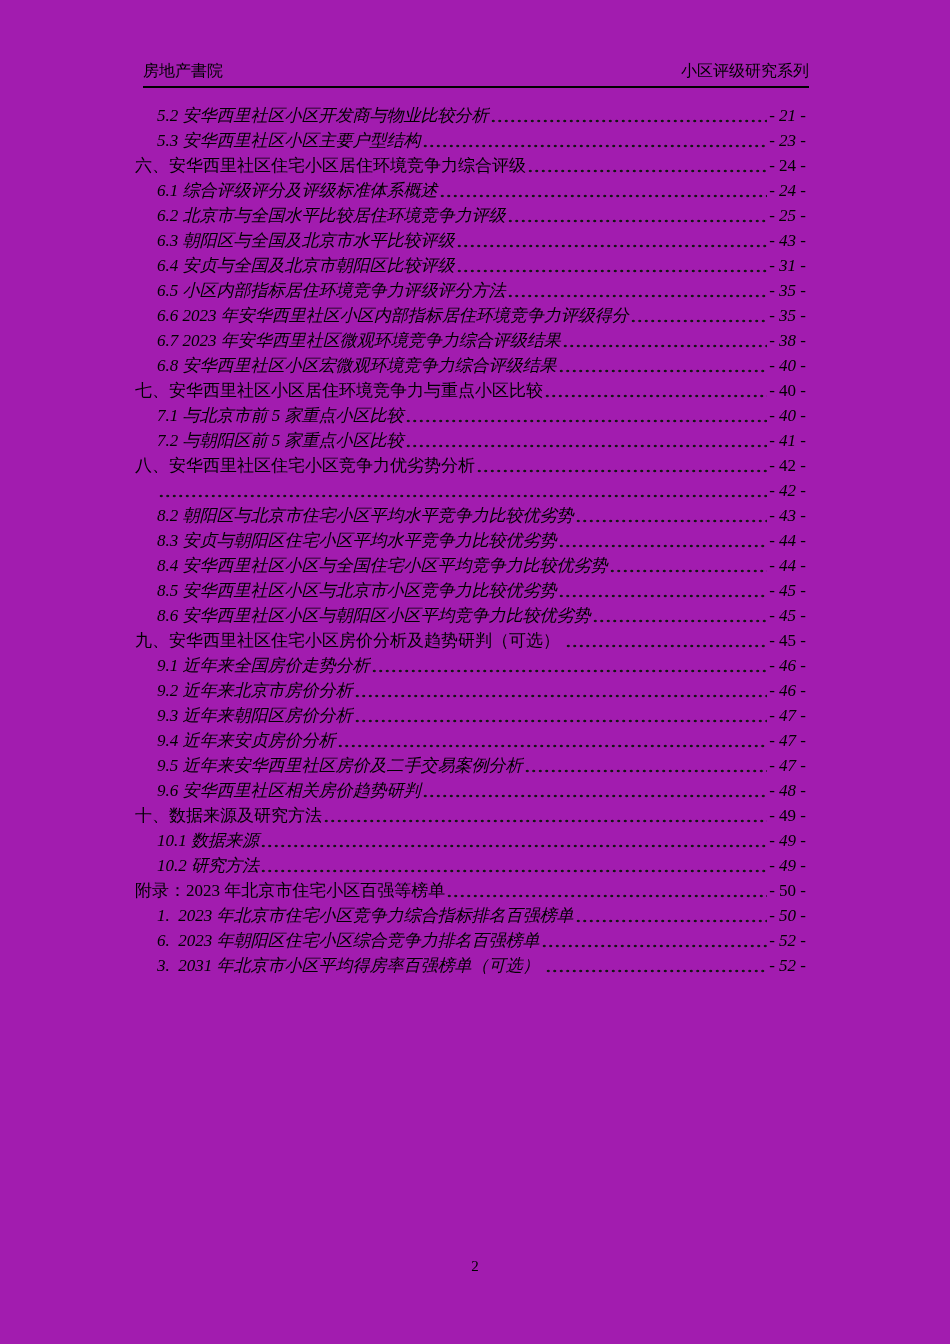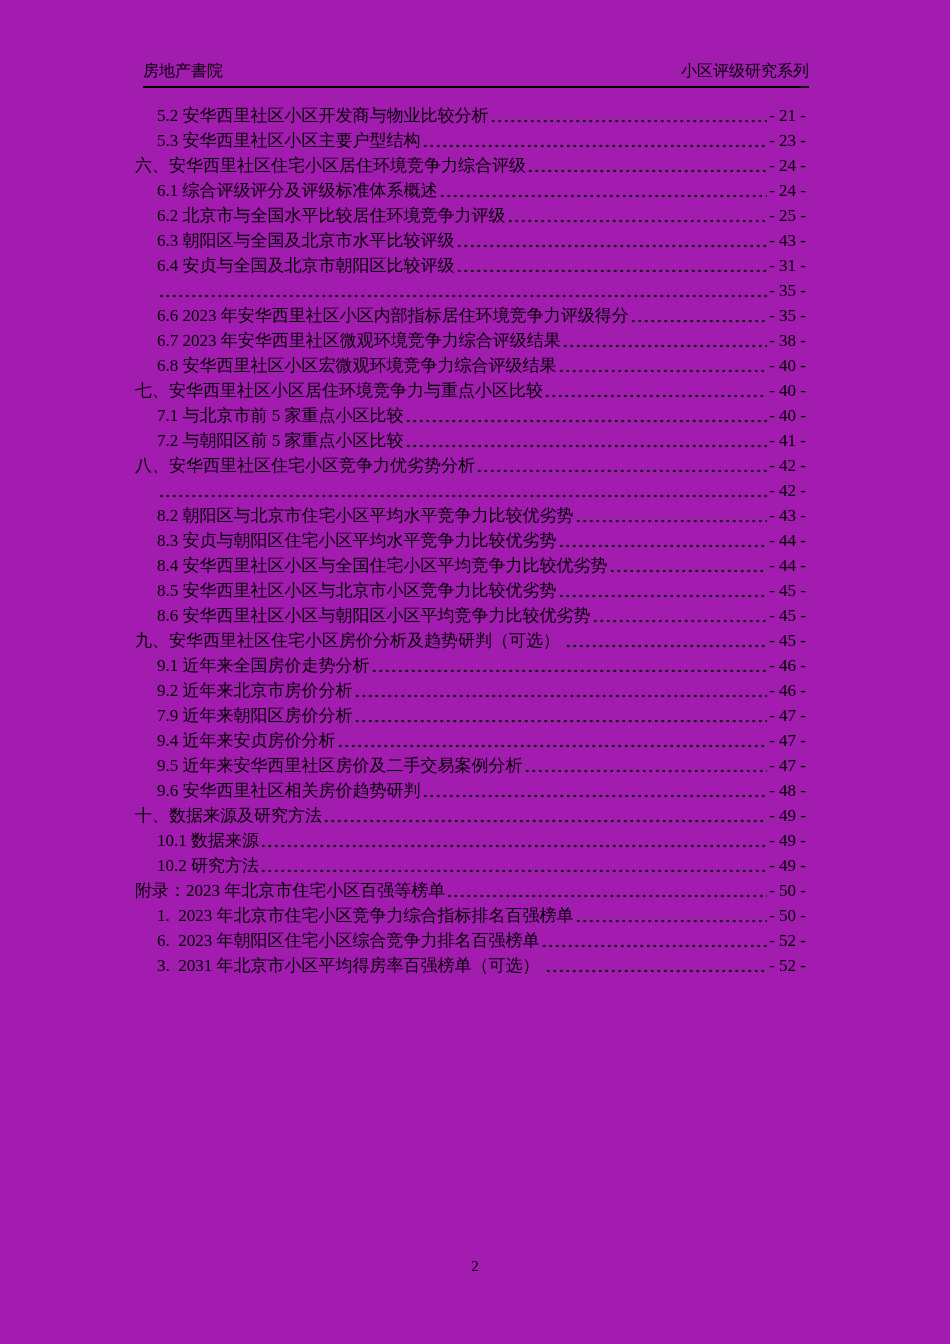--- a/index.html
+++ b/index.html
@@ -38,20 +38,21 @@
   }
   .toc-row {
     display: flex;
     height: 25px;
     line-height: 25px;
     font-size: 17px;
     white-space: pre;
   }
   .toc-row.level-2 {
     padding-left: 22px;
+    font-style: italic;
   }
   .toc-label {
     flex: 0 0 auto;
   }
   .toc-leader {
     flex: 1 1 auto;
     min-width: 6px;
     margin: 0 2px 0 1px;
     background-image: radial-gradient(circle, #141414 1.2px, transparent 1.6px);
     background-size: 6.5px 4px;
@@ -112,20 +113,21 @@
     <span class="toc-label">6.3 朝阳区与全国及北京市水平比较评级</span>
     <span class="toc-leader"></span>
     <span class="toc-pagenum">- 43 -</span>
   </div>
       <div class="toc-row level-2">
     <span class="toc-label">6.4 安贞与全国及北京市朝阳区比较评级</span>
     <span class="toc-leader"></span>
     <span class="toc-pagenum">- 31 -</span>
   </div>
       <div class="toc-row level-2">
+    <span class="toc-label">6.5 小区内部指标居住环境竞争力评级评分方法</span>
     <span class="toc-leader"></span>
     <span class="toc-pagenum">- 35 -</span>
   </div>
       <div class="toc-row level-2">
     <span class="toc-label">6.6 2023 年安华西里社区小区内部指标居住环境竞争力评级得分</span>
     <span class="toc-leader"></span>
     <span class="toc-pagenum">- 35 -</span>
   </div>
       <div class="toc-row level-2">
     <span class="toc-label">6.7 2023 年安华西里社区微观环境竞争力综合评级结果</span>
@@ -195,21 +197,21 @@
     <span class="toc-label">9.1 近年来全国房价走势分析</span>
     <span class="toc-leader"></span>
     <span class="toc-pagenum">- 46 -</span>
   </div>
       <div class="toc-row level-2">
     <span class="toc-label">9.2 近年来北京市房价分析</span>
     <span class="toc-leader"></span>
     <span class="toc-pagenum">- 46 -</span>
   </div>
       <div class="toc-row level-2">
-    <span class="toc-label">7.9 近年来朝阳区房价分析</span>
+    <span class="toc-label">9.3 近年来朝阳区房价分析</span>
     <span class="toc-leader"></span>
     <span class="toc-pagenum">- 47 -</span>
   </div>
       <div class="toc-row level-2">
     <span class="toc-label">9.4 近年来安贞房价分析</span>
     <span class="toc-leader"></span>
     <span class="toc-pagenum">- 47 -</span>
   </div>
       <div class="toc-row level-2">
     <span class="toc-label">9.5 近年来安华西里社区房价及二手交易案例分析</span>

